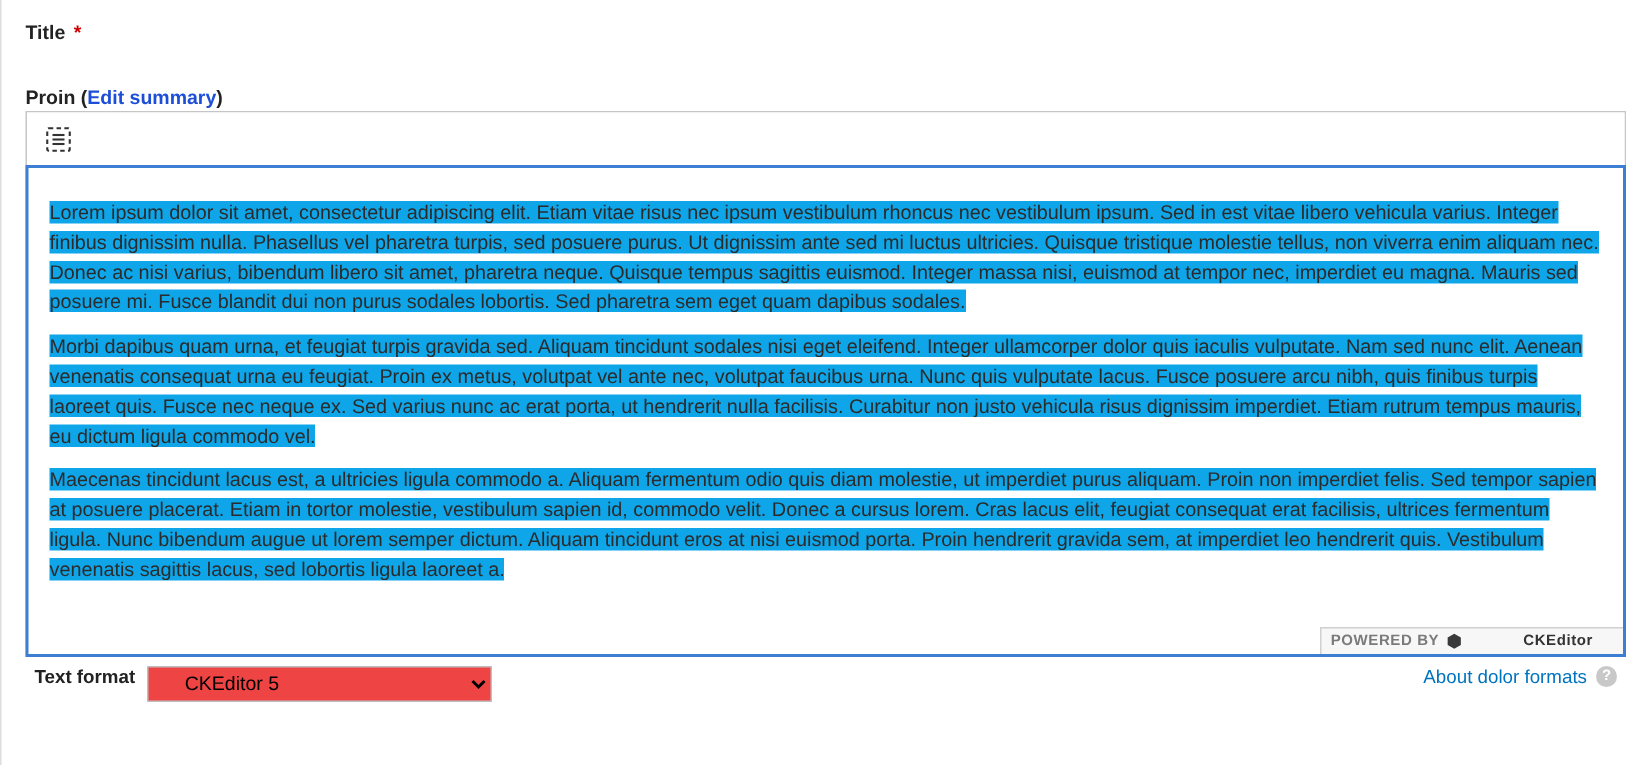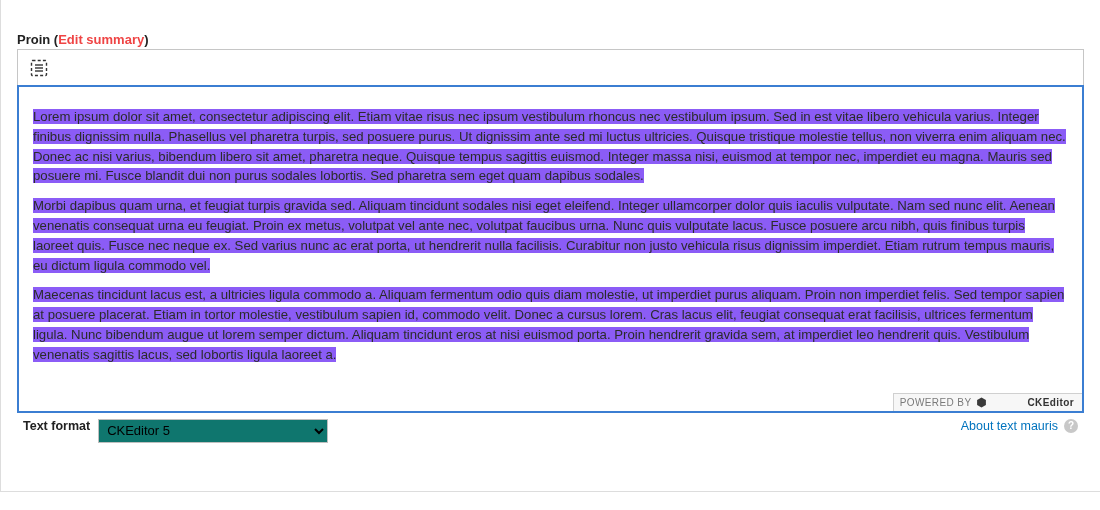--- a/index.html
+++ b/index.html
@@ -29,21 +29,21 @@
     width: 435px;
     height: 24px;
     border: 1px solid #bfbfbf;
     padding: 2px 6px;
     font-size: 13px;
     font-family: inherit;
   }
   .body-label { padding-bottom: 2px; }
   .summary-paren { font-weight: 700; }
   .edit-summary {
-    color: #ef4444;
+    color: #1d4ed8;
     font-weight: 700;
     cursor: pointer;
   }
   .ck-wrap {
     border: 1px solid #c6c6c6;
   }
   .ck-toolbar {
     height: 36px;
     background: #fff;
     border-bottom: 1px solid #dcdcdc;
@@ -64,58 +64,59 @@
   }
   .ck-content {
     padding: 10px 14px 36px;
     font-size: 13.2px;
     line-height: 1.5;
     color: #2b2b2b;
     min-height: 300px;
   }
   .ck-content p { margin: 10px 0; }
   .sel {
-    background: #8b5cf6;
+    background: #0ea5e9;
     color: #2b2b2b;
   }
   .ck-badge {
     position: absolute;
     bottom: 0; right: 0;
     font-size: 10px;
     color: #7a7a7a;
     background: #f7f7f7;
     border: 1px solid #d0d0d0;
     border-right: none;
     border-bottom: none;
-    padding: 3px 8px 3px 6px;
+    padding: 3px 20px 3px 6px;
     letter-spacing: 0.04em;
     display: flex;
     align-items: flex-start;
     gap: 5px;
+    font-weight: bold;
   }
   .ck-badge-logo {
     width: 11px; height: 11px; display:inline-block;
   }
   .formats-row {
     display: flex;
     align-items: flex-start;
     padding: 6px 6px 0 6px;
   }
   .fmt-label {
     font-weight: 700;
     font-size: 12.5px;
     margin-right: 8px;
   }
   .fmt-select {
     height: 24px;
     border: 1px solid #bfbfbf;
     font-size: 13px;
-    padding: 1px 4px;
+    padding: 1px 20px;
     width: 230px;
-    background: #0f766e;
+    background: #ef4444;
   }
   .about-link {
     margin-left: auto;
     color: #0073be;
     font-size: 12.5px;
     cursor: pointer;
     display: flex;
     align-items: center;
     gap: 6px;
   }
@@ -130,20 +131,24 @@
     align-items: center;
     justify-content: center;
   }
 </style>
 </head>
 <body>
 
 <div class="page">
 
   <div class="field">
+    <div class="label-row">
+      <span>Title</span>
+      <span class="req">*</span>
+    </div>
   </div>
 
   <div class="field">
     <div class="label-row body-label">
       <span>Proin</span>
       <span class="summary-paren"> (</span><span class="edit-summary">Edit summary</span><span class="summary-paren">)</span>
     </div>
 
     <div class="ck-wrap">
       <div class="ck-toolbar">
@@ -172,19 +177,19 @@
         </div>
       </div>
     </div>
 
     <div class="formats-row">
       <span class="fmt-label">Text format</span>
       <select class="fmt-select">
         <option>CKEditor 5</option>
       </select>
       <span class="about-link">
-        <span>About text mauris</span>
+        <span>About dolor formats</span>
         <span class="q-icon">?</span>
       </span>
     </div>
   </div>
 
 </div>
 
 </body></html>

